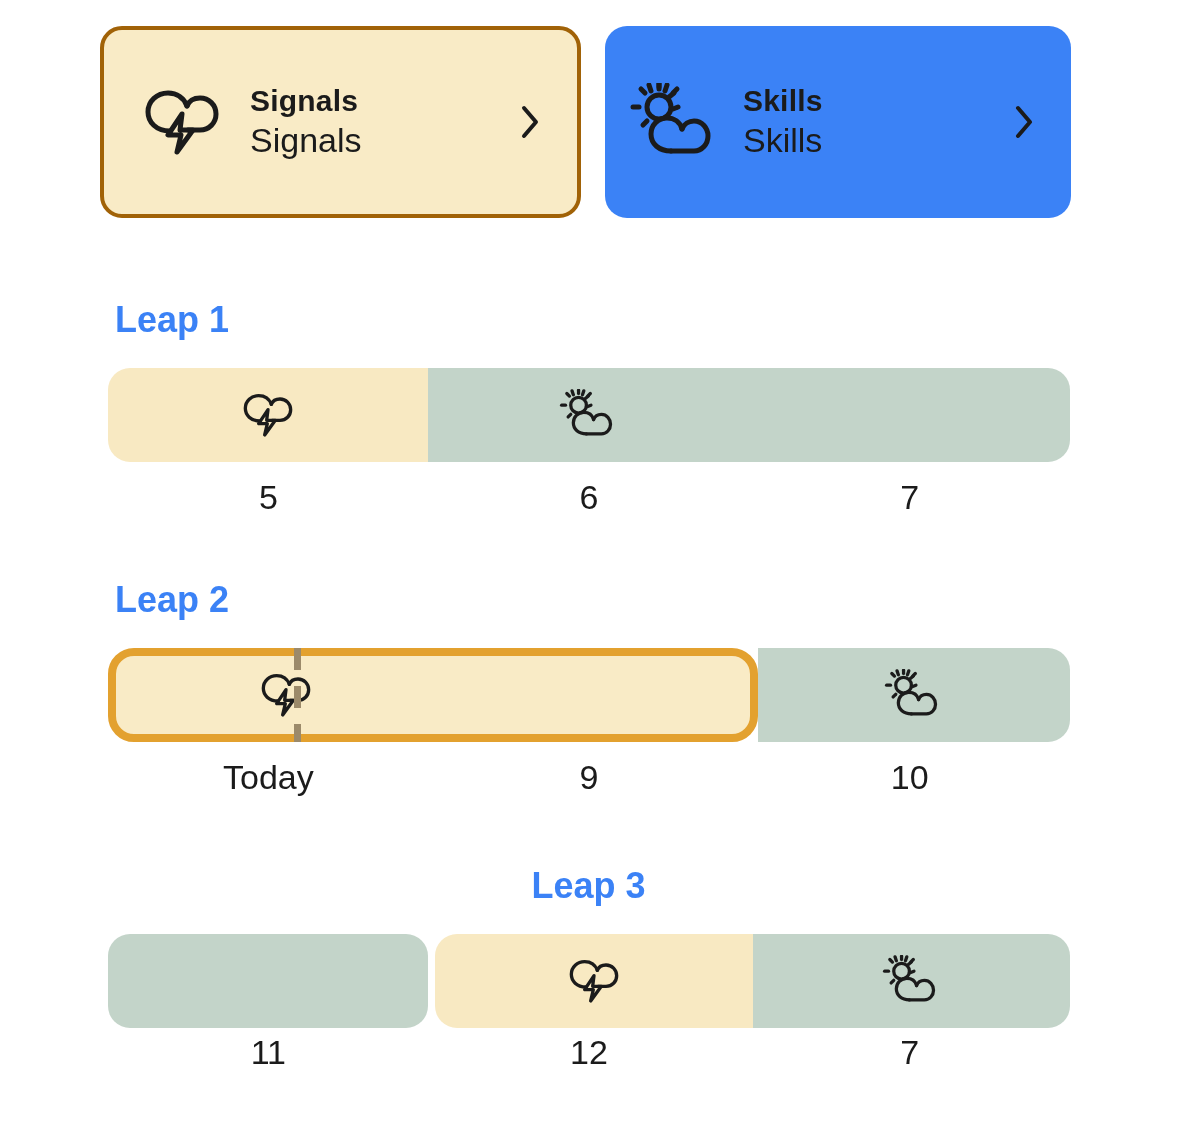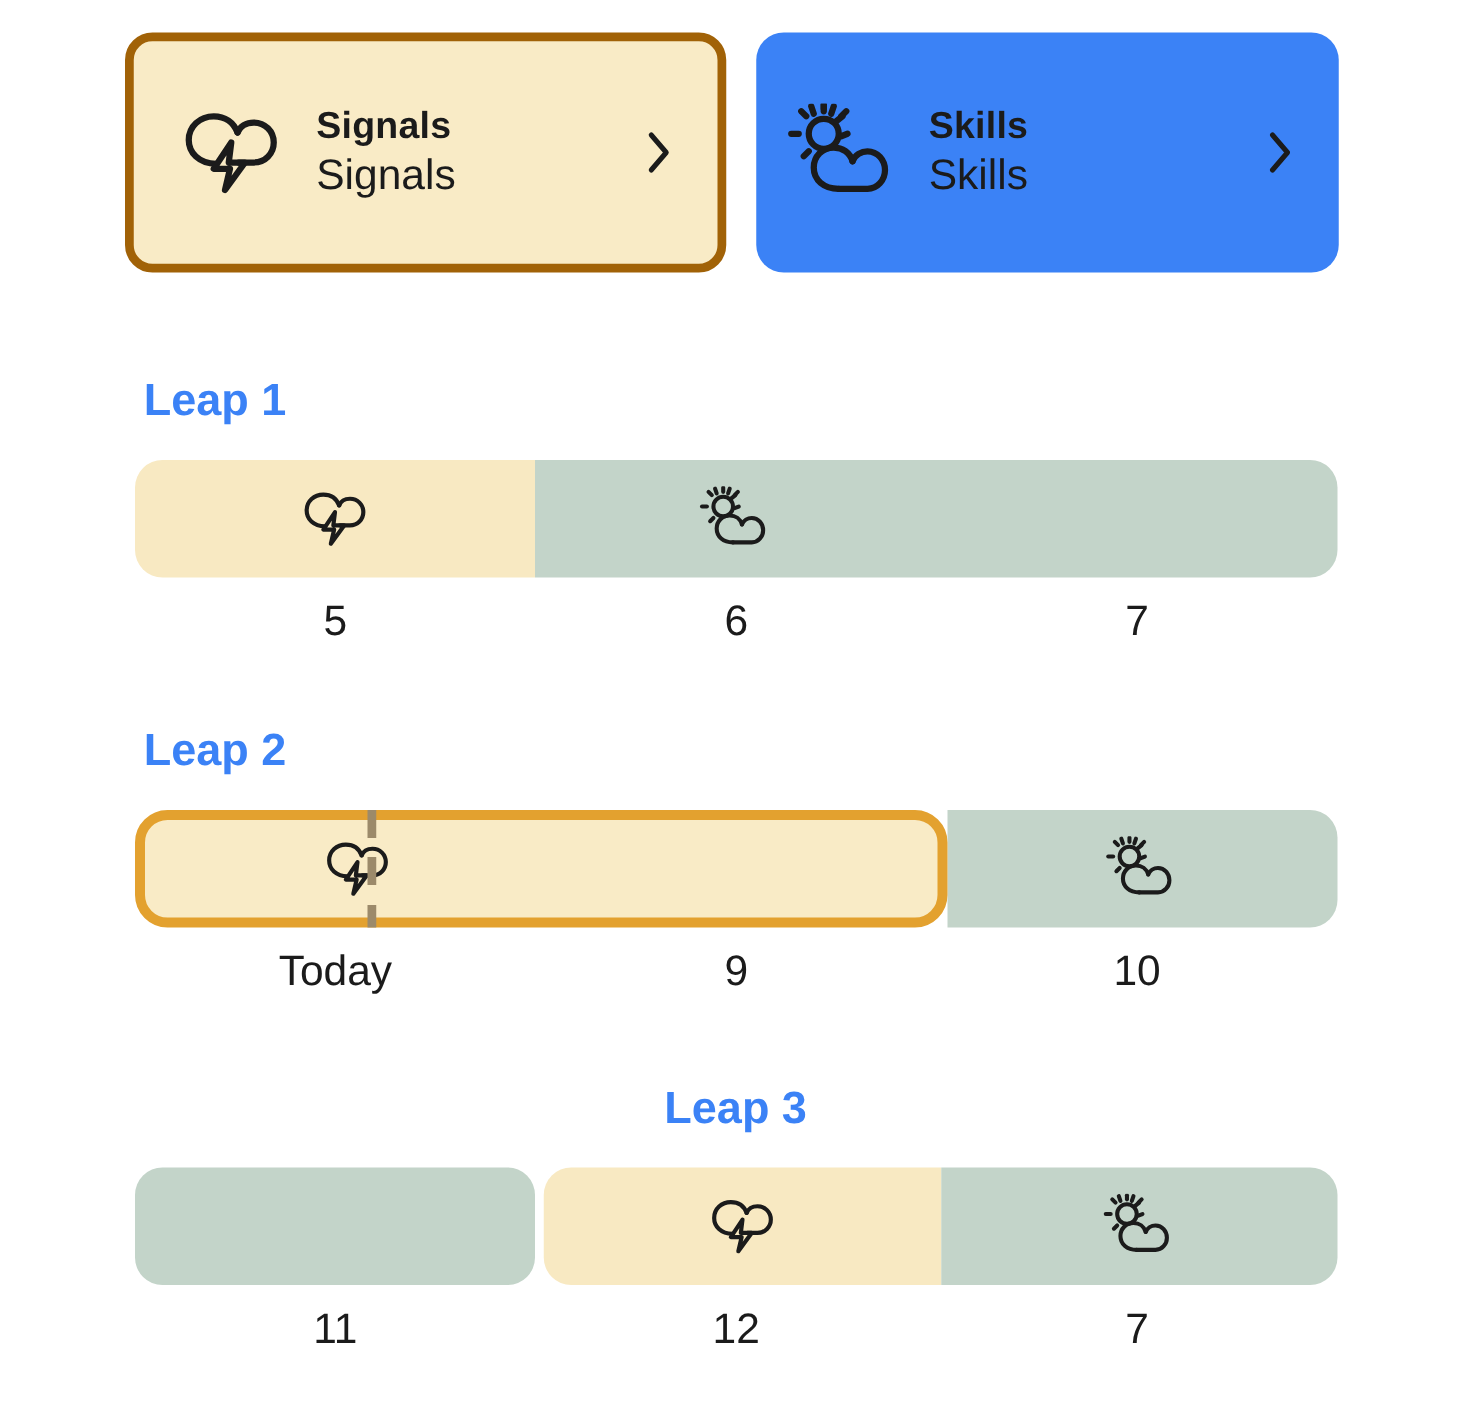--- a/index.html
+++ b/index.html
@@ -26,21 +26,21 @@
     top: 0;
     height: 192px;
     border-radius: 22px;
     display: flex;
     align-items: center;
     background: #f8e9c2;
   }
   .cat-card.selected {
     left: 0; width: 481px;
     background: #f9ebc6;
-    border: 7px solid #a16207;
+    border: 4px solid #a16207;
   }
   .cat-card.plain {
     left: 505px; width: 466px;
     background: #3b82f6;
     border: 0;
   }
   .cat-icon {
     flex: 0 0 auto;
     width: 96px; height: 96px;
     margin-left: 30px;
@@ -300,18 +300,18 @@
             <path d="M40 14 L45 10"></path>
           <path d="M36 8 L38 2"></path>
             <path d="M22 8 L20 2"></path>
             <path d="M44 26 L49 24"></path>
           <path d="M42 68 C30 68 22 61 22 51 C22 42 29 35 38 35 C45 35 51 39 53 46"></path>
           <path d="M53 46 C55 41 60 38 65 38 C73 38 79 45 79 53 C79 61 73 68 65 68 L42 68"></path>
         </svg>
       </span>
     </div>
   </div>
-  <div class="labels" style="top:172px;">
+  <div class="labels" style="top:161px;">
     <div class="day-label">11</div>
     <div class="day-label">12</div>
     <div class="day-label">7</div>
   </div>
 </div>
 
 </body></html>

